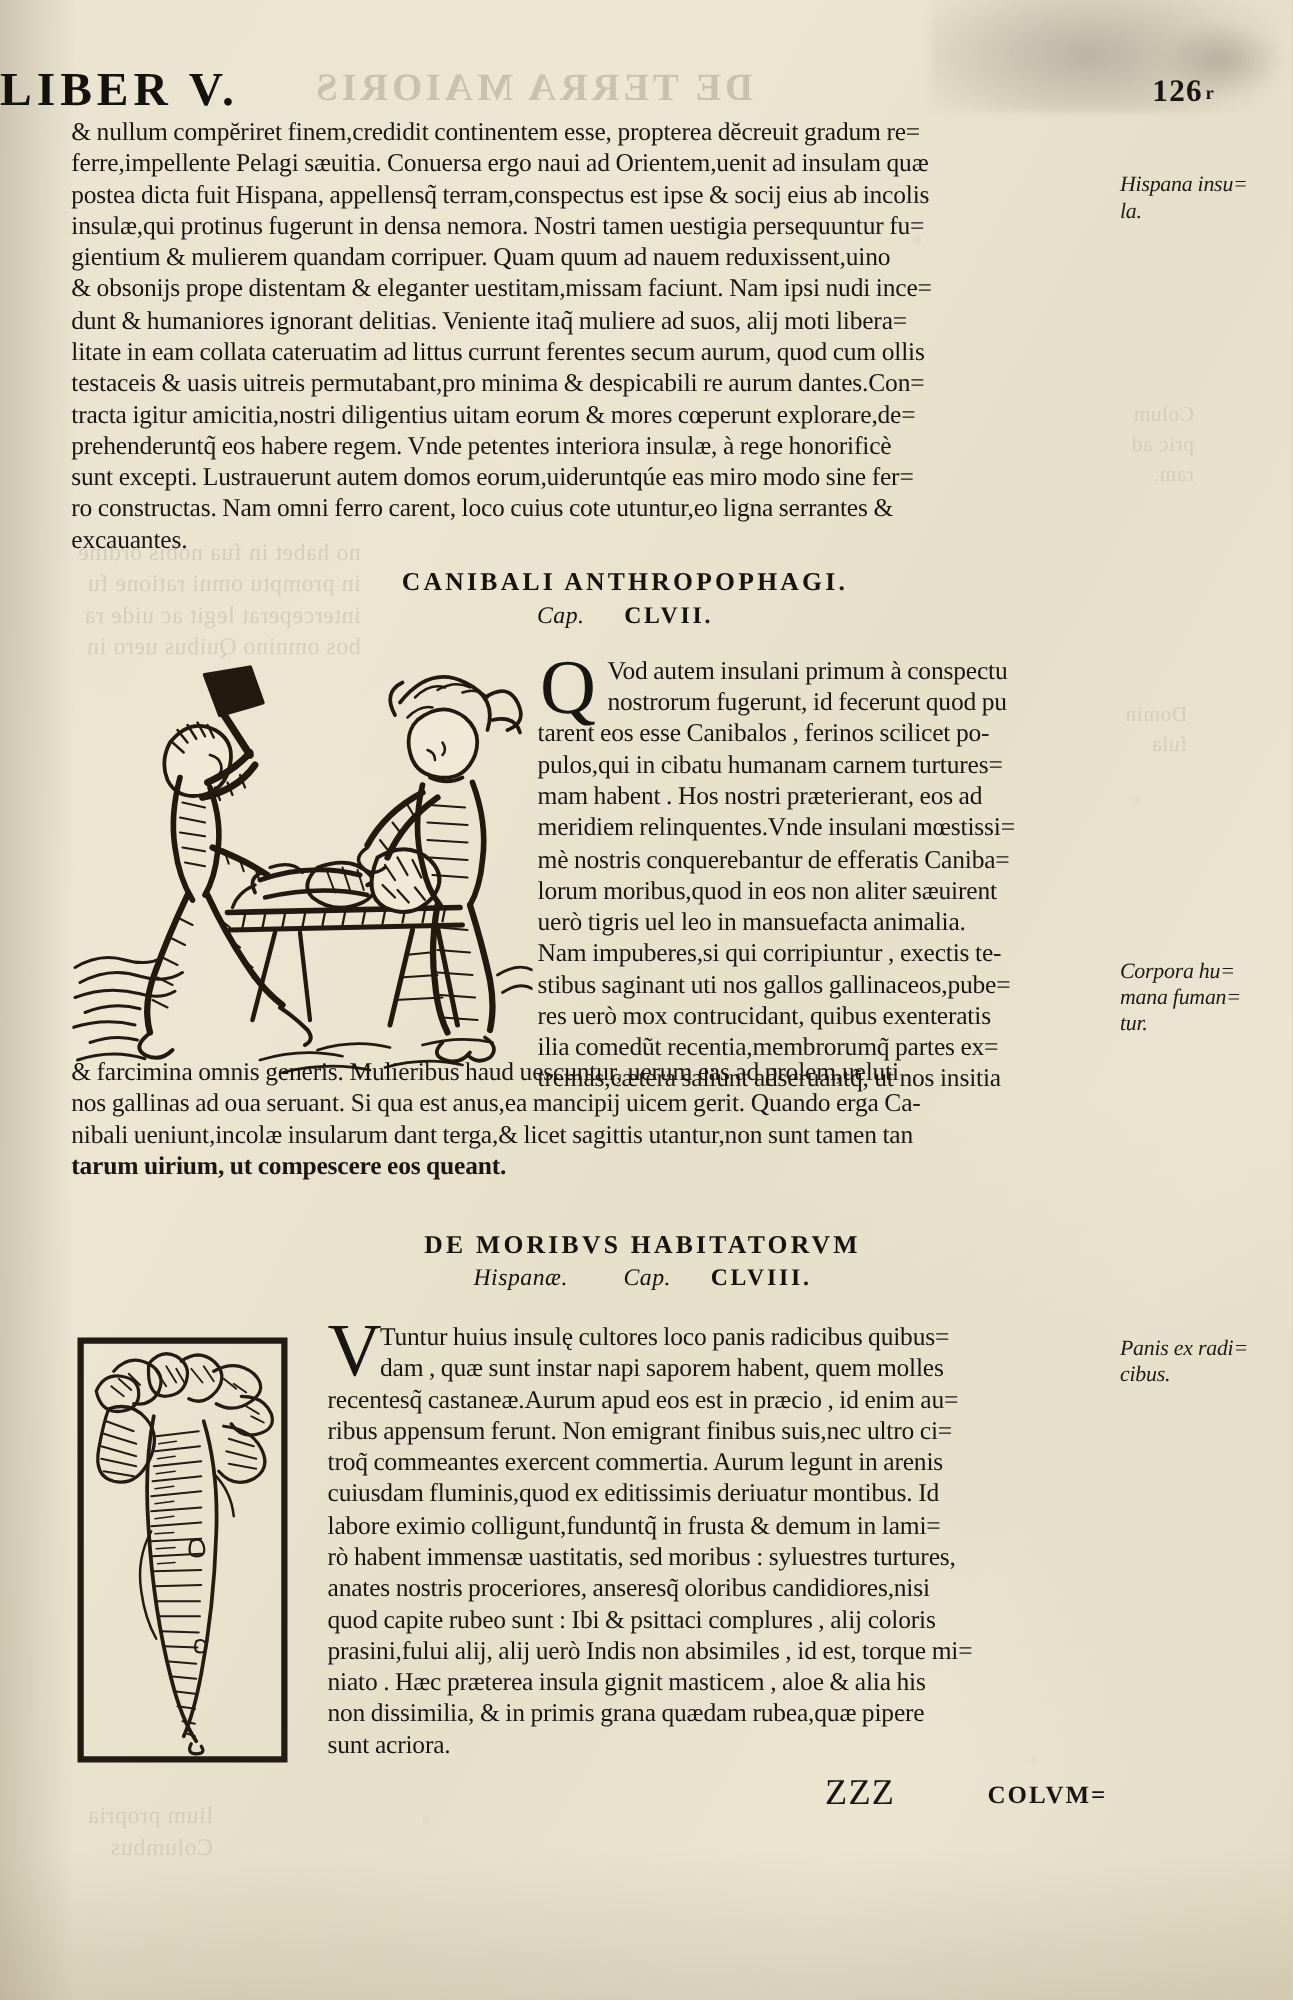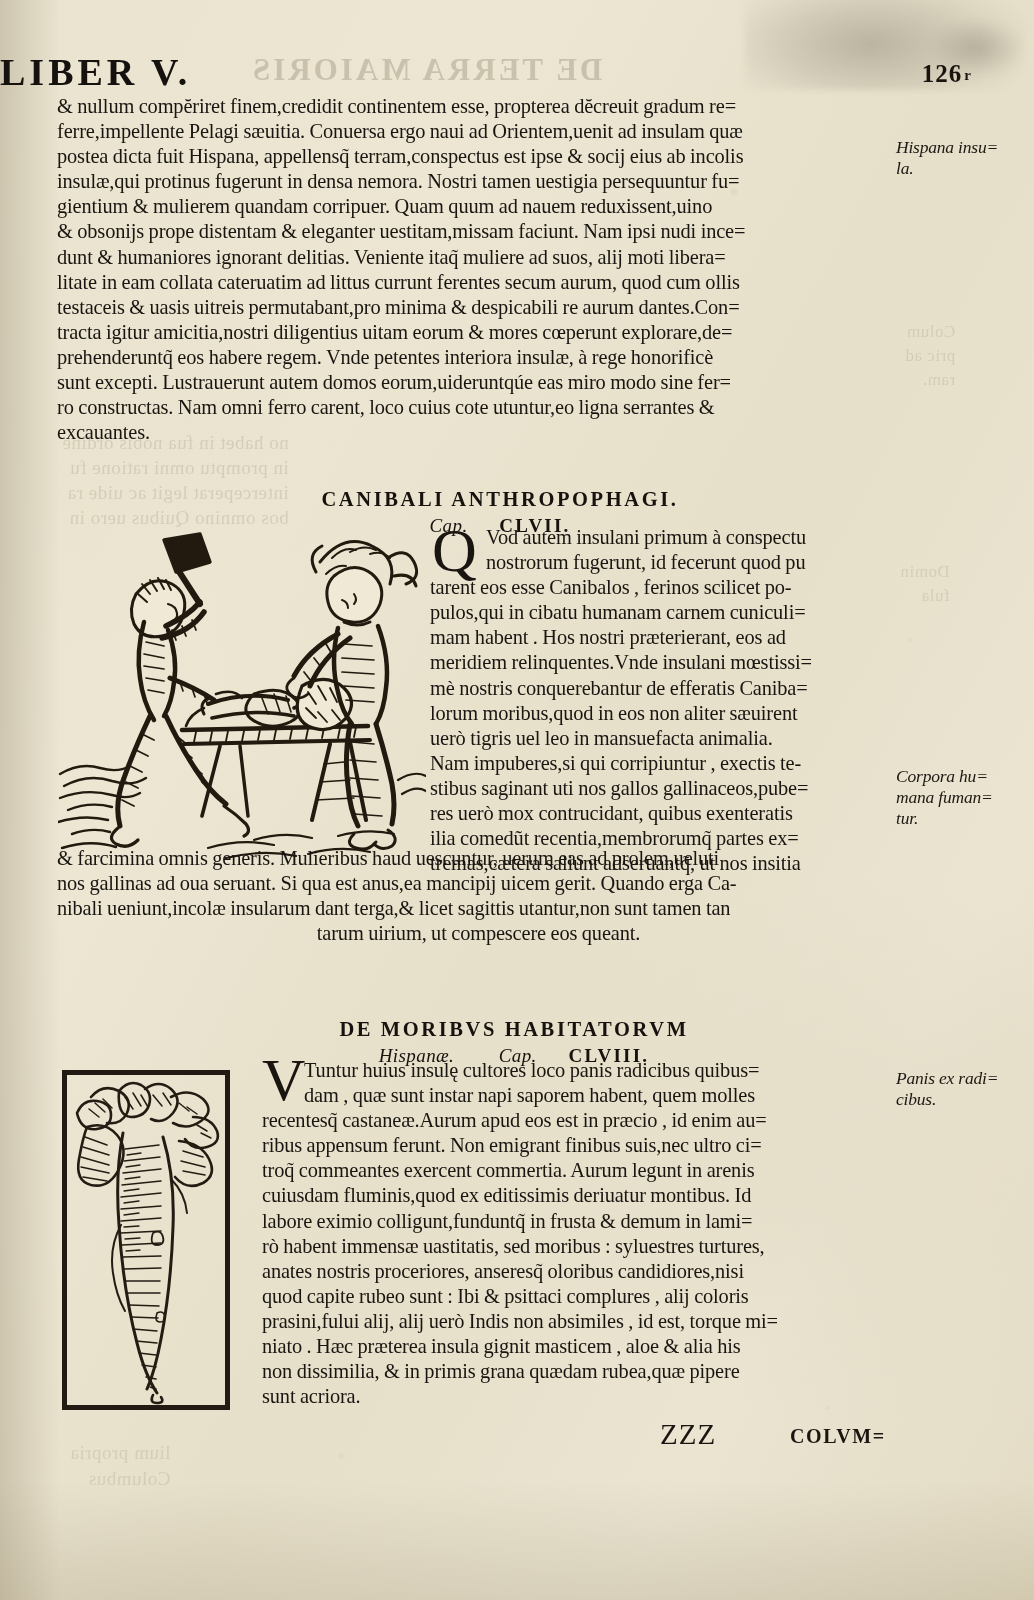--- a/index.html
+++ b/index.html
@@ -114,36 +114,35 @@
   #para-top{ left:57px; top:94px; width:843px; }
   #para-top .lastline{ text-align:left; }
 
   
   .chapter-head{
     position:absolute; text-align:center; color:#17120e;
   }
   .chapter-title{
     font-size:20.5px; font-weight:bold; letter-spacing:2.6px;
     font-family:"Liberation Serif", serif;
-    margin-top:33px;
   }
   .chapter-sub{
     font-size:19px; letter-spacing:1.6px; margin-top:4px;
     font-family:"Liberation Serif", serif;
   }
   .chapter-sub .ital{ font-style:italic; font-weight:normal; letter-spacing:.4px; }
   .chapter-sub .rom{ font-weight:bold; letter-spacing:2.2px; }
 
   #head-157{ left:150px; top:455px; width:700px; }
   #head-158{ left:164px; top:985px; width:700px; }
 
   
   #para-157a{ left:430px; top:525px; width:470px; }
   #para-157b{ left:57px; top:846px; width:843px; }
-  #para-157b .lastline{ text-align:center; }
+  #para-157b .lastline{ text-align:left;font-weight:bold; }
 
   
   #dropcap-q{
     position:absolute; left:432px; top:524px;
     width:52px; height:54px;
     font-size:62px; line-height:52px;
     font-family:"Liberation Serif", serif;
     color:#1a1510; font-weight:normal;
   }
   #para-157a{ }
@@ -470,21 +469,21 @@
           </g>
         </g>
       </svg>
     </div>
 
     <div id="dropcap-q">Q</div>
     <div class="body" id="para-157a">
       <p style="text-indent:56px;">Vod autem insulani primum à conspectu</p>
       <p style="text-indent:56px;">nostrorum fugerunt, id fecerunt quod pu</p>
       <p>tarent eos esse Canibalos , ferinos scilicet po-</p>
-      <p>pulos,qui in cibatu humanam carnem cuniculi=</p>
+      <p>pulos,qui in cibatu humanam carnem turtures=</p>
       <p>mam habent .  Hos nostri præterierant, eos ad</p>
       <p>meridiem relinquentes.Vnde insulani mœstissi=</p>
       <p>mè nostris conquerebantur de efferatis Caniba=</p>
       <p>lorum moribus,quod in eos non aliter sæuirent</p>
       <p>uerò tigris uel leo in mansuefacta animalia.</p>
       <p>Nam impuberes,si qui corripiuntur , exectis te-</p>
       <p>stibus saginant uti nos gallos gallinaceos,pube=</p>
       <p>res uerò mox contrucidant, quibus exenteratis</p>
       <p>ilia comedũt recentia,membrorumq̃ partes ex=</p>
       <p>tremas,cætera saliunt adseruantq̃, ut nos insitia</p>

